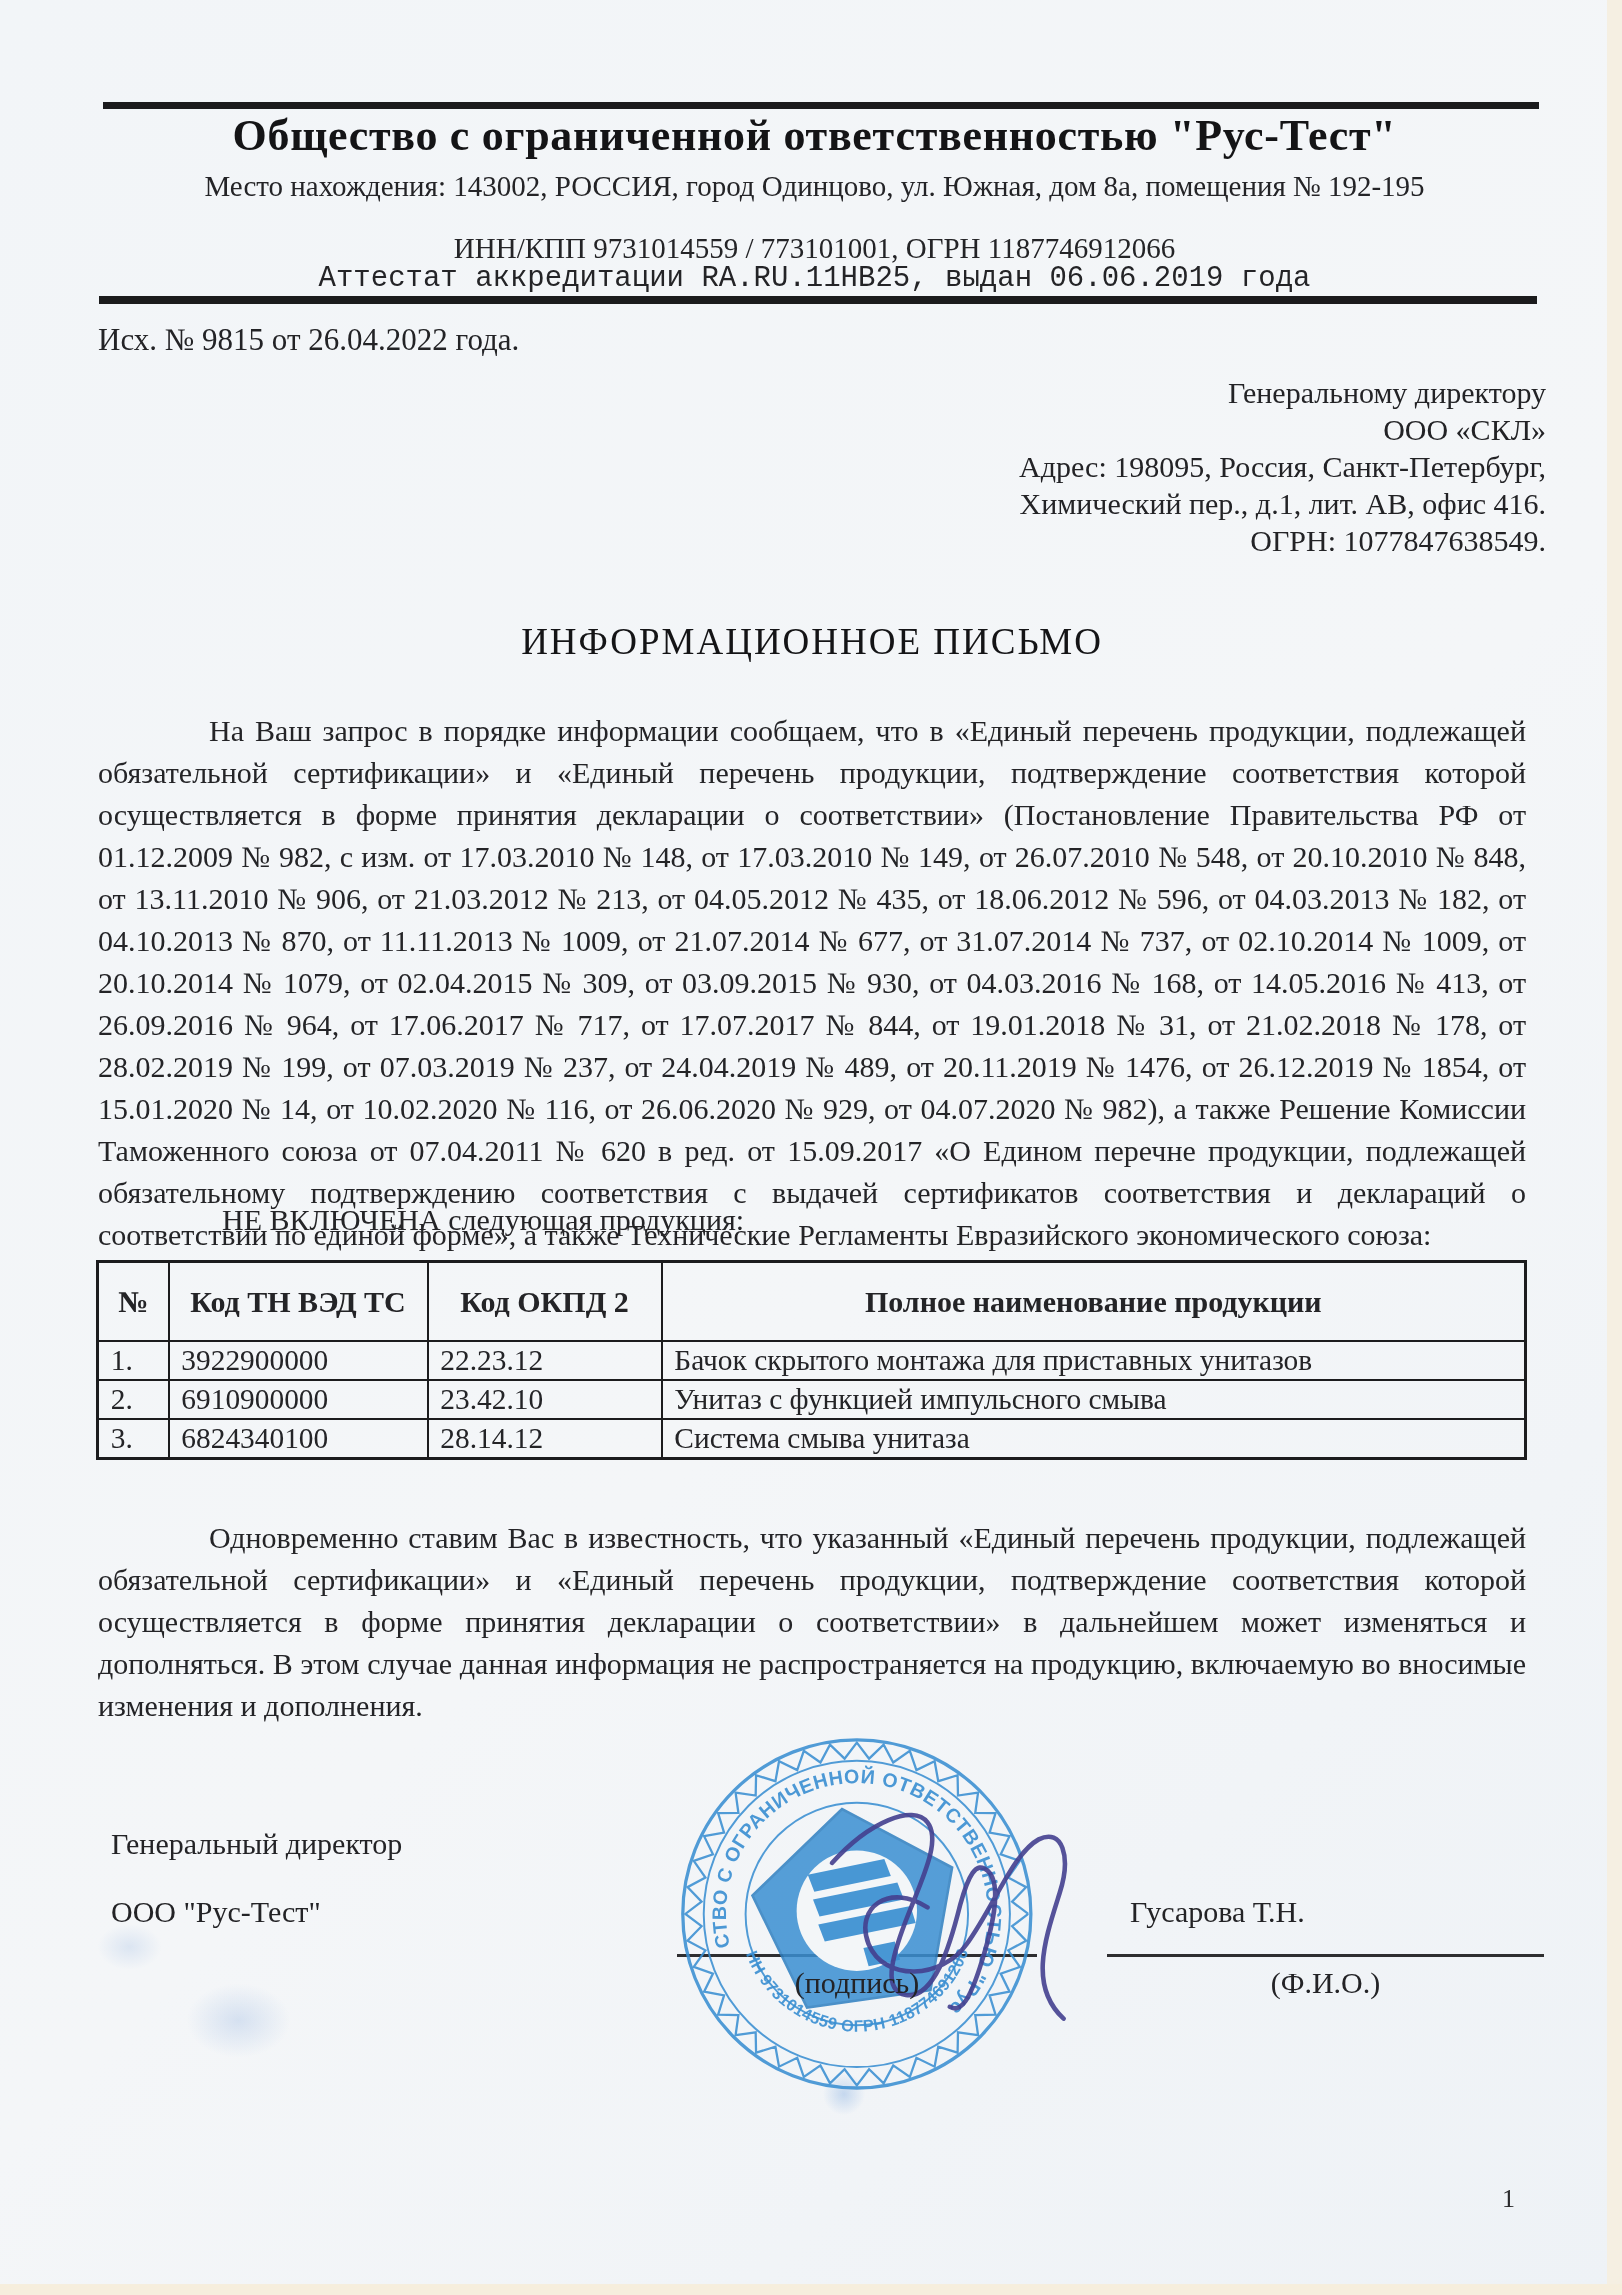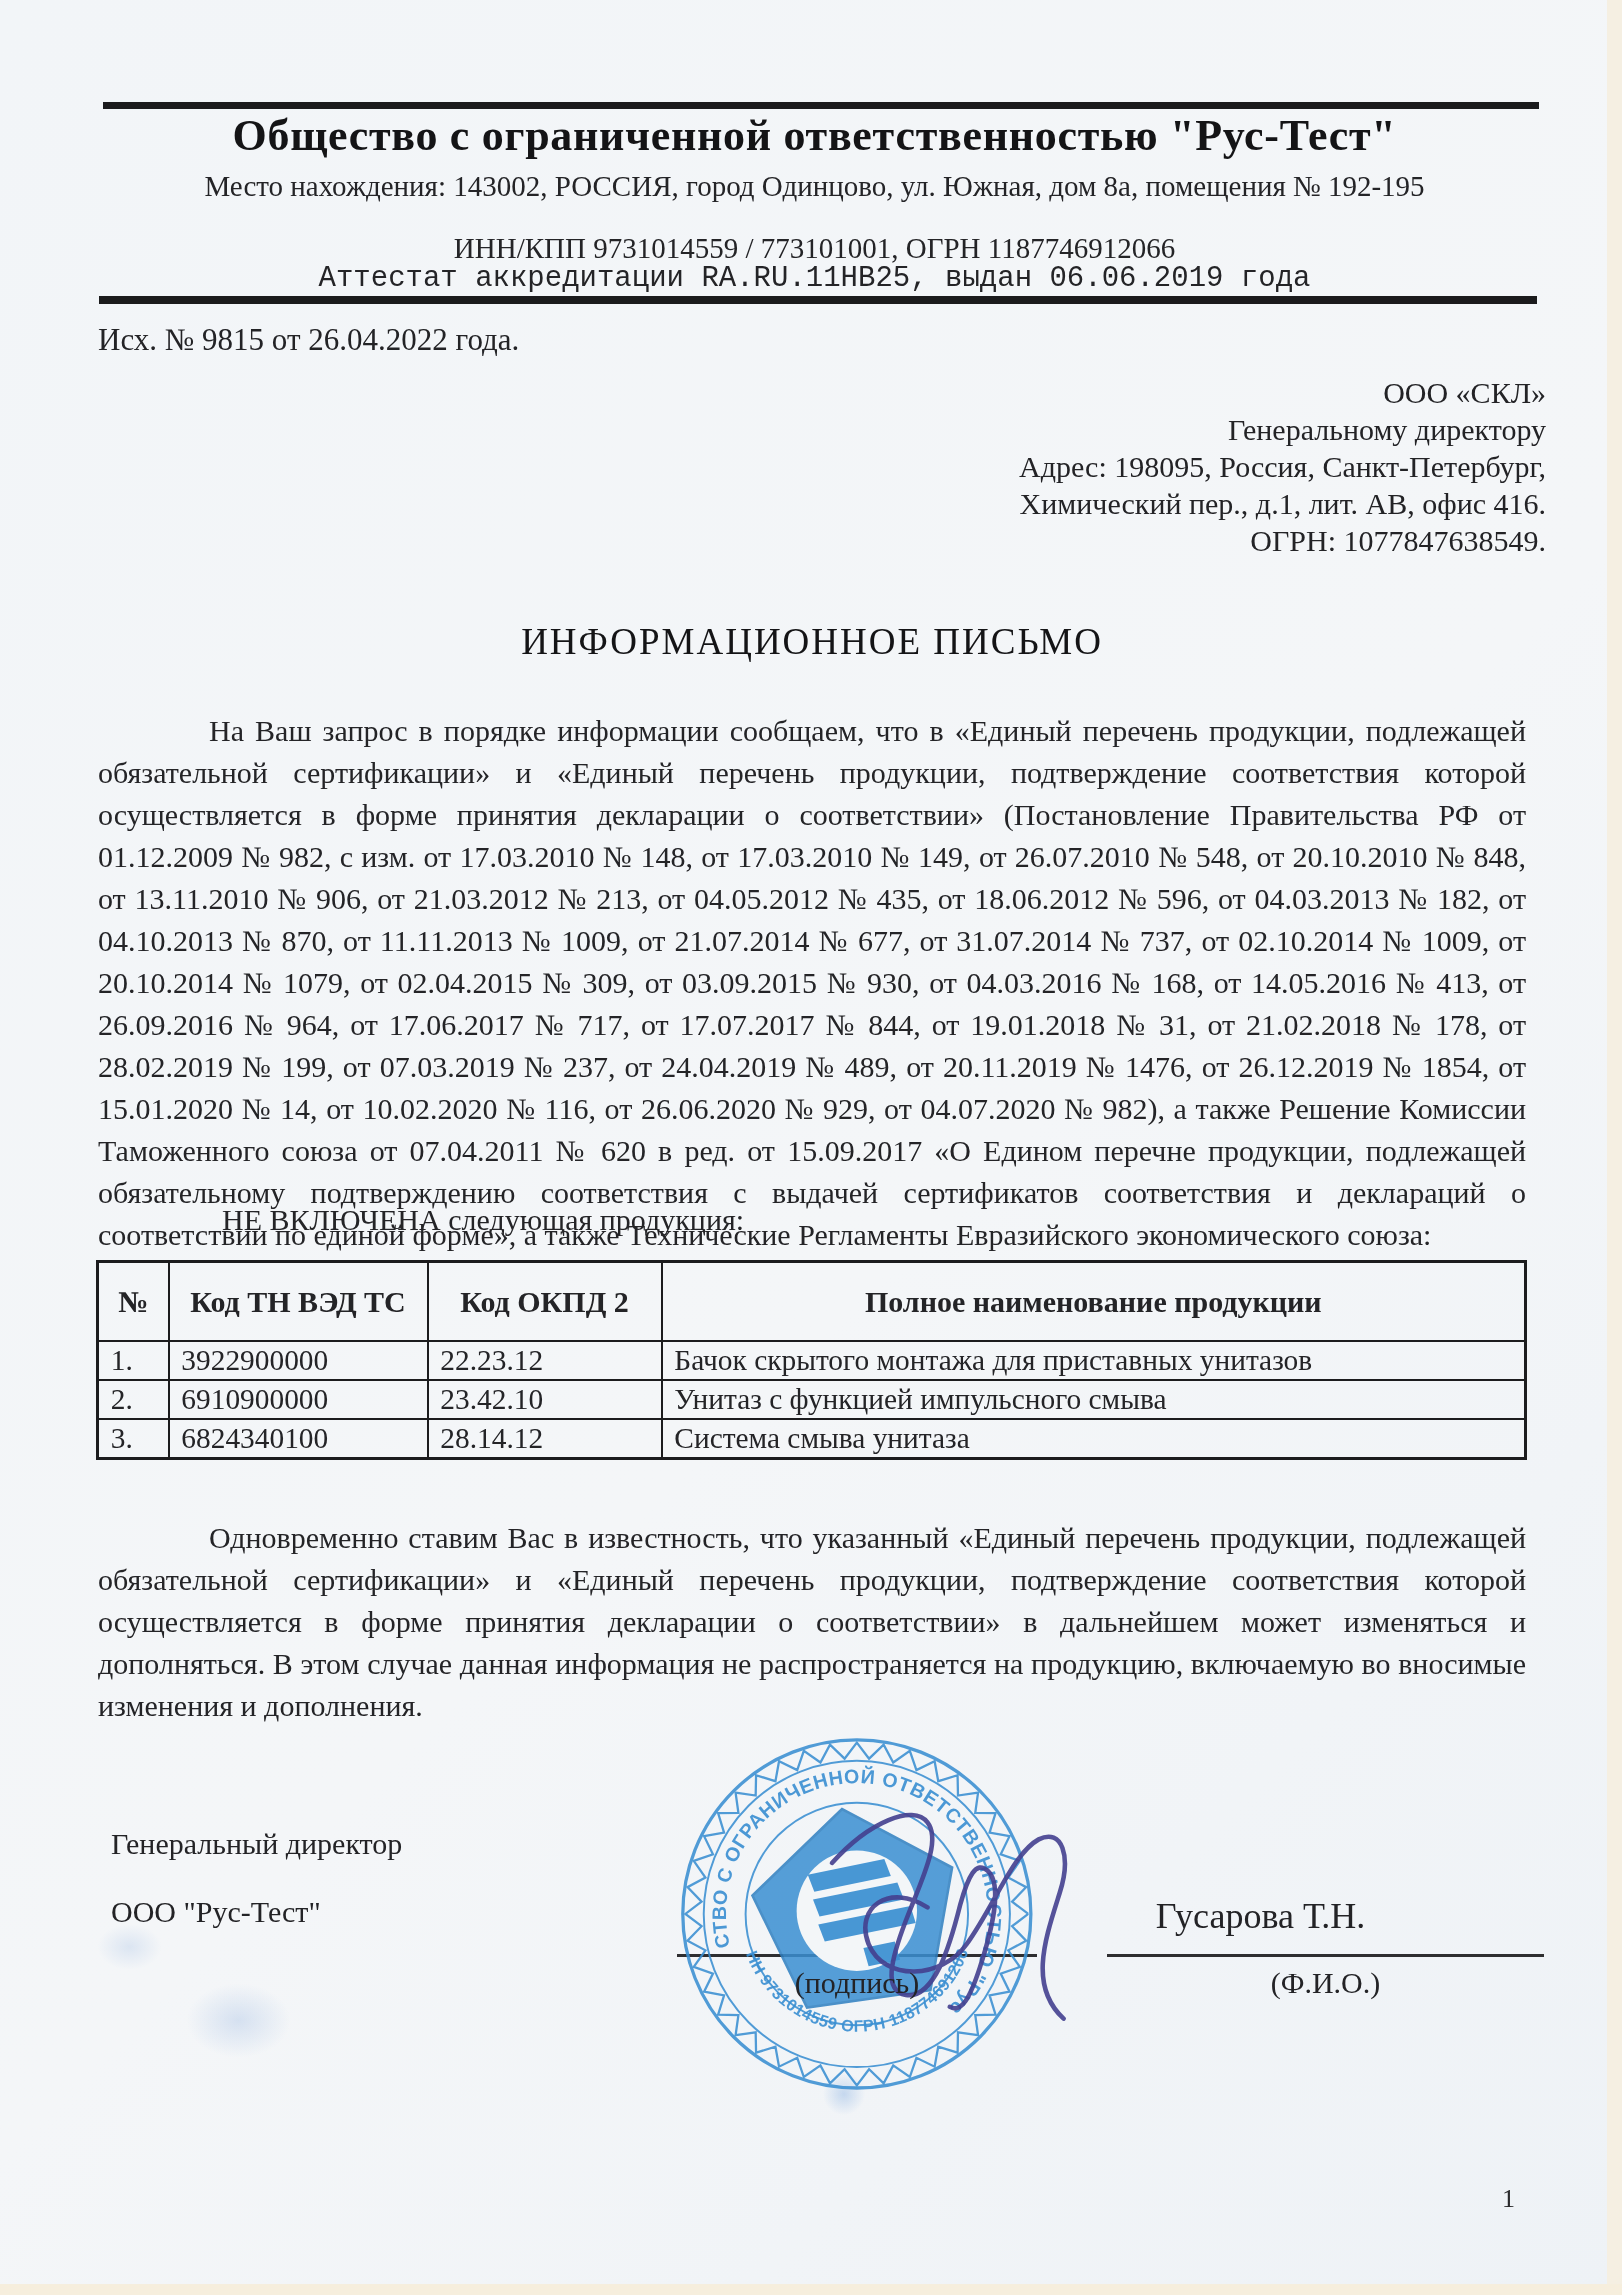--- a/index.html
+++ b/index.html
@@ -38,43 +38,43 @@
     border:2.6px solid #1c1c1e;padding:0 11.8px;vertical-align:middle;
     overflow:hidden;white-space:nowrap;
   }
   table.products{border:3.9px solid #1c1c1e;}
   table.products th{height:77px;font-weight:bold;text-align:center;font-size:30px;}
   table.products td{height:37px;text-align:left;}
   td.c-num{text-align:left;padding-left:17px;}
   .sig-label{left:111px;font-size:30px;color:#232326;}
   .sig-line{background:#2e2e30;height:2.6px;}
   .sig-caption{font-size:30px;text-align:center;color:#232326;}
-  .signer-name{left:1064px;top:1895px;width:393px;text-align:center;font-size:36px;color:#232326;}
+  .signer-name{left:1130px;top:1895px;width:393px;text-align:left;font-size:30px;color:#232326;}
   .page-number{left:1502px;top:2184px;font-size:26px;color:#2a2a2c;}
   .smudge{border-radius:50%;pointer-events:none;}
   .edge{pointer-events:none;}
   svg text{font-family:"Liberation Sans","DejaVu Sans",sans-serif;font-weight:bold;}
 </style>
 </head>
 <body>
 
 <div class="page">
 
   <div class="abs rule" style="left:103px;top:102px;width:1436px;height:6.5px;"></div>
   <div class="abs company">Общество с ограниченной ответственностью "Рус-Тест"</div>
   <div class="abs lh-line" style="top:170px;">Место нахождения: 143002, РОССИЯ, город Одинцово, ул. Южная, дом 8а, помещения № 192-195</div>
   <div class="abs lh-line" style="top:232px;">ИНН/КПП 9731014559 / 773101001, ОГРН 1187746912066</div>
   <div class="abs lh-line" style="top:262px;font-family:Liberation Mono, monospace;">Аттестат аккредитации RA.RU.11НВ25, выдан 06.06.2019 года</div>
   <div class="abs rule" style="left:99px;top:296px;width:1438px;height:7.9px;"></div>
 
   <div class="abs ref-line">Исх. № 9815 от 26.04.2022 года.</div>
 
   <div class="abs recipient" style="top:374px;">
+    <div>Генеральному директору</div>
     <div>ООО «СКЛ»</div>
-    <div>Генеральному директору</div>
     <div>Адрес: 198095, Россия, Санкт-Петербург,</div>
     <div>Химический пер., д.1, лит. АВ, офис 416.</div>
     <div>ОГРН: 1077847638549.</div>
   </div>
 
   <div class="abs doc-title">ИНФОРМАЦИОННОЕ ПИСЬМО</div>
 
   <p class="abs para" style="top:710px;">На Ваш запрос в порядке информации сообщаем, что в «Единый перечень продукции, подлежащей обязательной сертификации» и «Единый перечень продукции, подтверждение соответствия которой осуществляется в форме принятия декларации о соответствии» (Постановление Правительства РФ от 01.12.2009 № 982, с изм. от 17.03.2010 № 148, от 17.03.2010 № 149, от 26.07.2010 № 548, от 20.10.2010 № 848, от 13.11.2010 № 906, от 21.03.2012 № 213, от 04.05.2012 № 435, от 18.06.2012 № 596, от 04.03.2013 № 182, от 04.10.2013 № 870, от 11.11.2013 № 1009, от 21.07.2014 № 677, от 31.07.2014 № 737, от 02.10.2014 № 1009, от 20.10.2014 № 1079, от 02.04.2015 № 309, от 03.09.2015 № 930, от 04.03.2016 № 168, от 14.05.2016 № 413, от 26.09.2016 № 964, от 17.06.2017 № 717, от 17.07.2017 № 844, от 19.01.2018 № 31, от 21.02.2018 № 178, от 28.02.2019 № 199, от 07.03.2019 № 237, от 24.04.2019 № 489, от 20.11.2019 № 1476, от 26.12.2019 № 1854, от 15.01.2020 № 14, от 10.02.2020 № 116, от 26.06.2020 № 929, от 04.07.2020 № 982), а также Решение Комиссии Таможенного союза от 07.04.2011 № 620 в ред. от 15.09.2017 «О Едином перечне продукции, подлежащей обязательному подтверждению соответствия с выдачей сертификатов соответствия и деклараций о соответствии по единой форме», а также Технические Регламенты Евразийского экономического союза:</p>
 
   <div class="abs not-included">НЕ ВКЛЮЧЕНА следующая продукция:</div>

